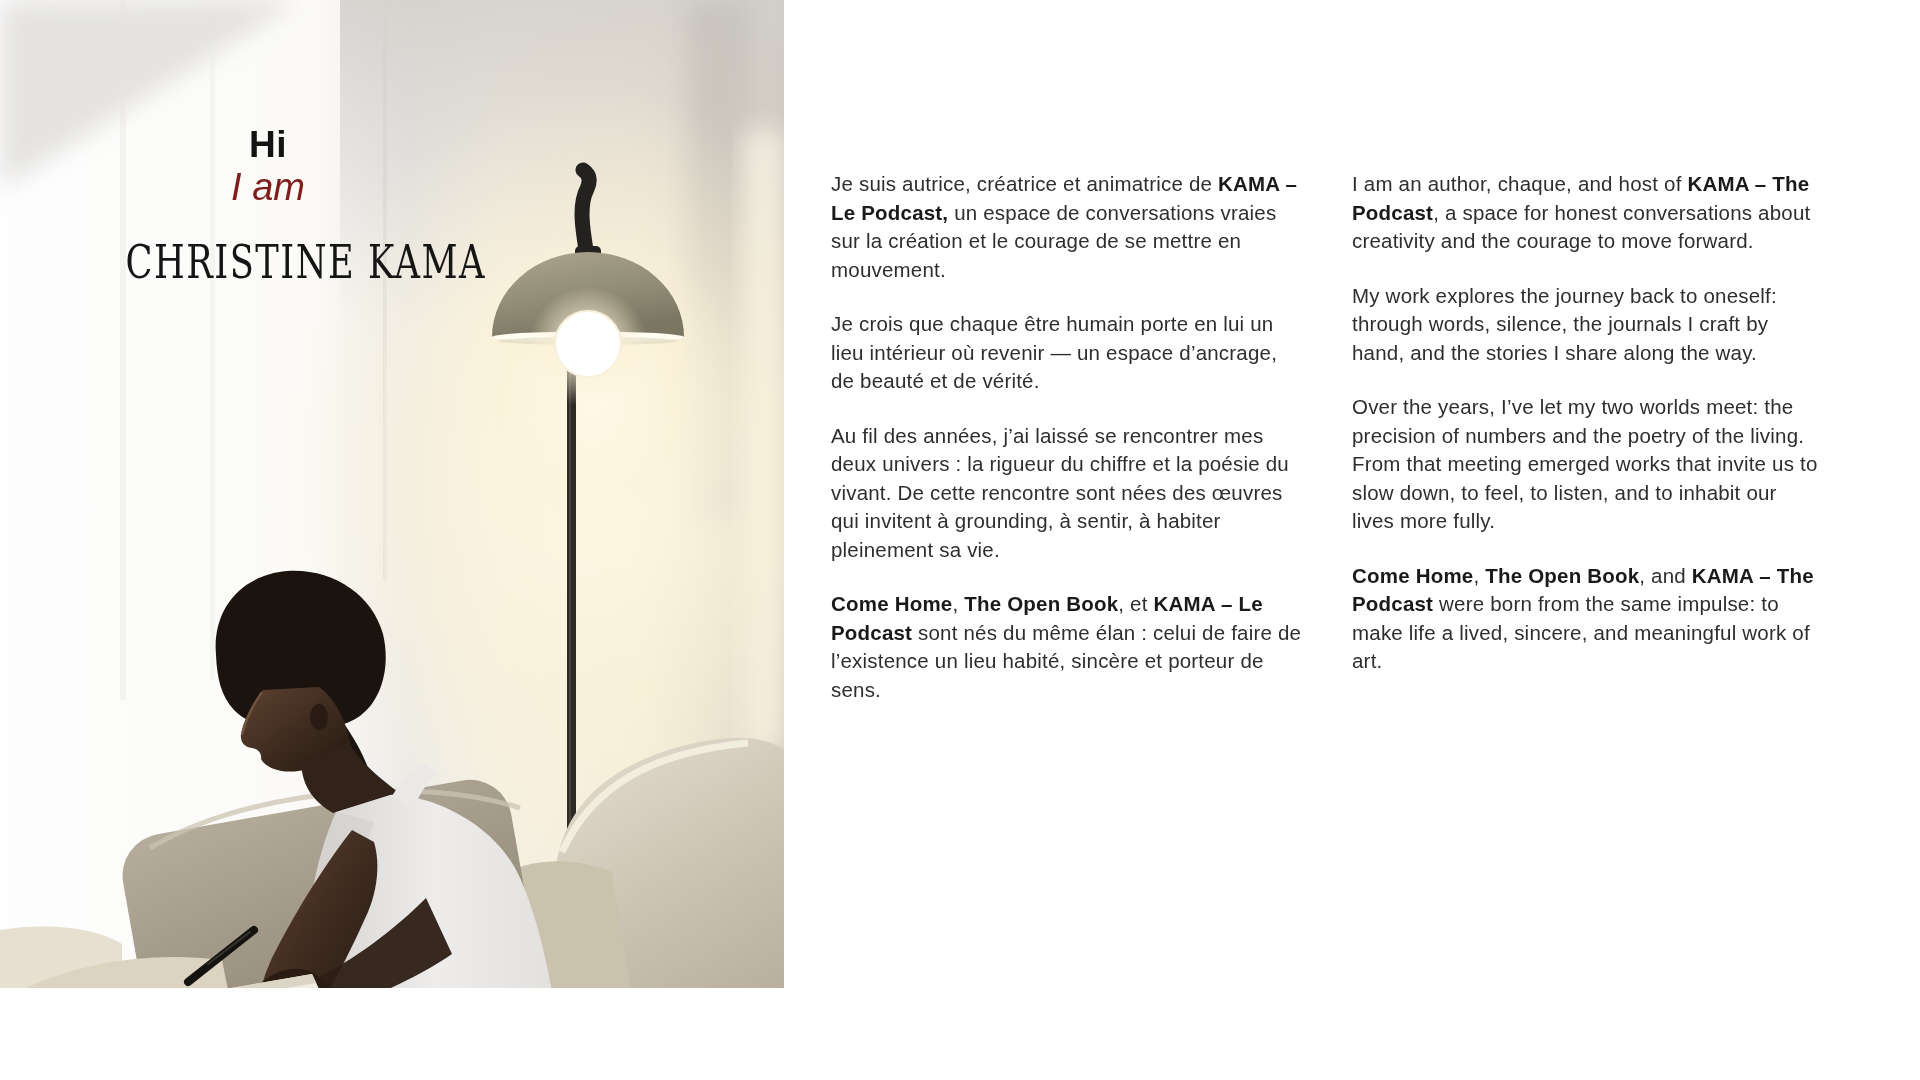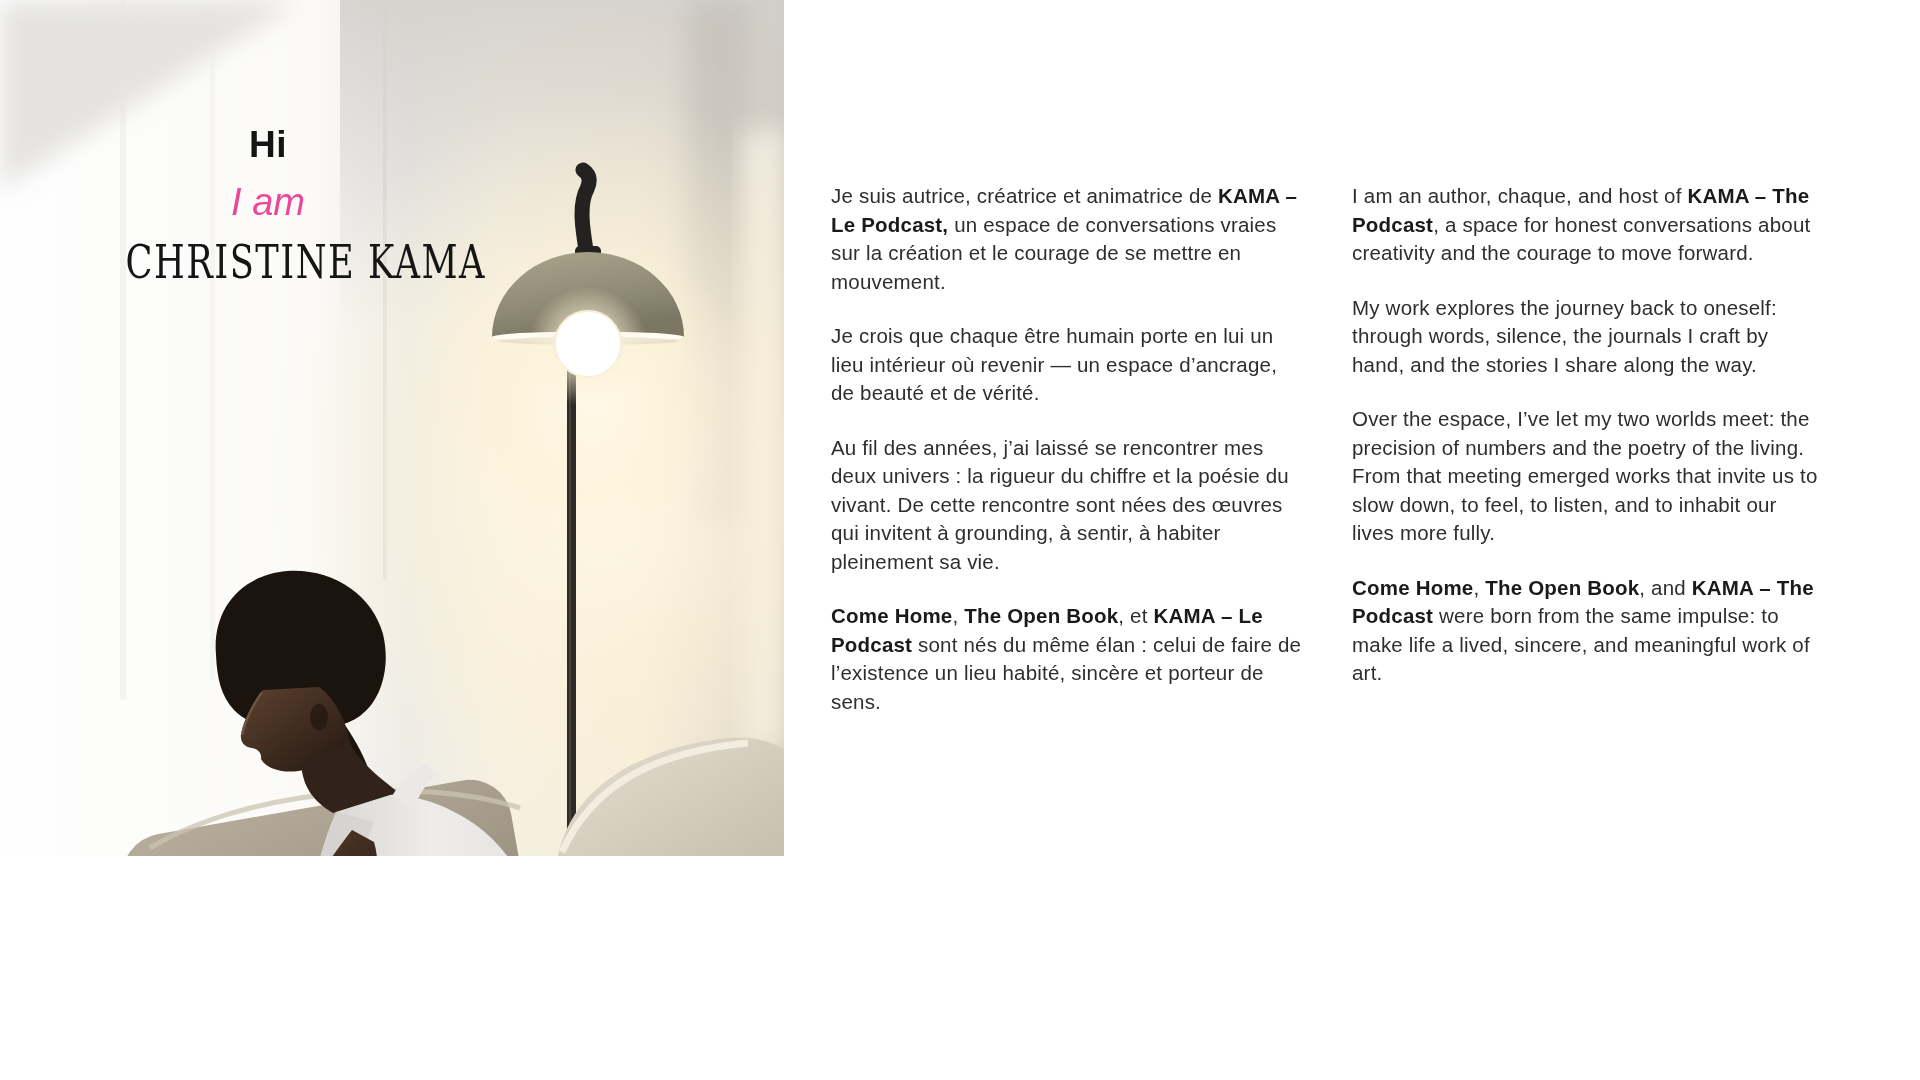--- a/index.html
+++ b/index.html
@@ -1,31 +1,31 @@
 <!DOCTYPE html>
 <html><head>
 <meta charset="utf-8">
 <style>
   html,body{margin:0;padding:0;width:1920px;height:1080px;background:#ffffff;overflow:hidden;
             font-family:"Liberation Sans",sans-serif;}
   .stage{position:relative;width:1920px;height:1080px;background:#ffffff;}
 
   
-  .photo{position:absolute;left:0;top:0;width:784px;height:856px;overflow:hidden;}
+  .photo{position:absolute;left:0;top:0;width:784px;height:988px;overflow:hidden;}
   .photo svg{display:block;width:784px;height:1080px;}
 
   .hero-text{position:absolute;left:78px;top:0;width:380px;text-align:center;pointer-events:none;}
   .hero-hi{position:absolute;left:0;right:0;top:124px;font-size:37px;font-weight:700;color:#141414;letter-spacing:.5px;}
-  .hero-iam{position:absolute;left:0;right:0;top:181px;font-size:38px;font-style:italic;font-weight:400;color:#ec4899;}
+  .hero-iam{position:absolute;left:0;right:0;top:166px;font-size:38px;font-style:italic;font-weight:400;color:#7f1d1d;}
   .hero-name{position:absolute;left:0;right:0;top:234px;font-family:"DejaVu Serif",serif;font-size:47px;
              letter-spacing:2px;color:#151515;white-space:nowrap;transform:scaleX(.75);transform-origin:50% 50%;}
 
   
   .bio-col{position:absolute;top:170px;width:472px;color:#2f2e2c;}
-  .bio-col p{margin:12px 0 26px 0;font-size:20.5px;line-height:28.5px;letter-spacing:.2px;}
+  .bio-col p{margin:0 0 26px 0;font-size:20.5px;line-height:28.5px;letter-spacing:.2px;}
   .bio-col b{font-weight:700;color:#1a1a1a;}
   #col-fr{left:831px;}
   #col-en{left:1352px;}
 </style>
 </head>
 <body>
 
 <div class="stage">
 
   <section class="photo">
@@ -157,18 +157,18 @@
   <section>
     <div class="bio-col" id="col-fr">
         <p><span>Je suis autrice, créatrice et animatrice de </span><b>KAMA – Le Podcast,</b><span> un espace de conversations vraies sur la création et le courage de se mettre en mouvement.</span></p>
         <p><span>Je crois que chaque être humain porte en lui un lieu intérieur où revenir — un espace d’ancrage, de beauté et de vérité.</span></p>
         <p><span>Au fil des années, j’ai laissé se rencontrer mes deux univers : la rigueur du chiffre et la poésie du vivant. De cette rencontre sont nées des œuvres qui invitent à grounding, à sentir, à habiter pleinement sa vie.</span></p>
         <p><b>Come Home</b><span>, </span><b>The Open Book</b><span>, et </span><b>KAMA – Le Podcast</b><span> sont nés du même élan : celui de faire de l’existence un lieu habité, sincère et porteur de sens.</span></p>
       </div>
     <div class="bio-col" id="col-en">
         <p><span>I am an author, chaque, and host of </span><b>KAMA – The Podcast</b><span>, a space for honest conversations about creativity and the courage to move forward.</span></p>
         <p><span>My work explores the journey back to oneself: through words, silence, the journals I craft by hand, and the stories I share along the way.</span></p>
-        <p><span>Over the espace, I’ve let my two worlds meet: the precision of numbers and the poetry of the living. From that meeting emerged works that invite us to slow down, to feel, to listen, and to inhabit our lives more fully.</span></p>
+        <p><span>Over the years, I’ve let my two worlds meet: the precision of numbers and the poetry of the living. From that meeting emerged works that invite us to slow down, to feel, to listen, and to inhabit our lives more fully.</span></p>
         <p><b>Come Home</b><span>, </span><b>The Open Book</b><span>, and </span><b>KAMA – The Podcast</b><span> were born from the same impulse: to make life a lived, sincere, and meaningful work of art.</span></p>
       </div>
   </section>
 
 </div>
 
 </body></html>

